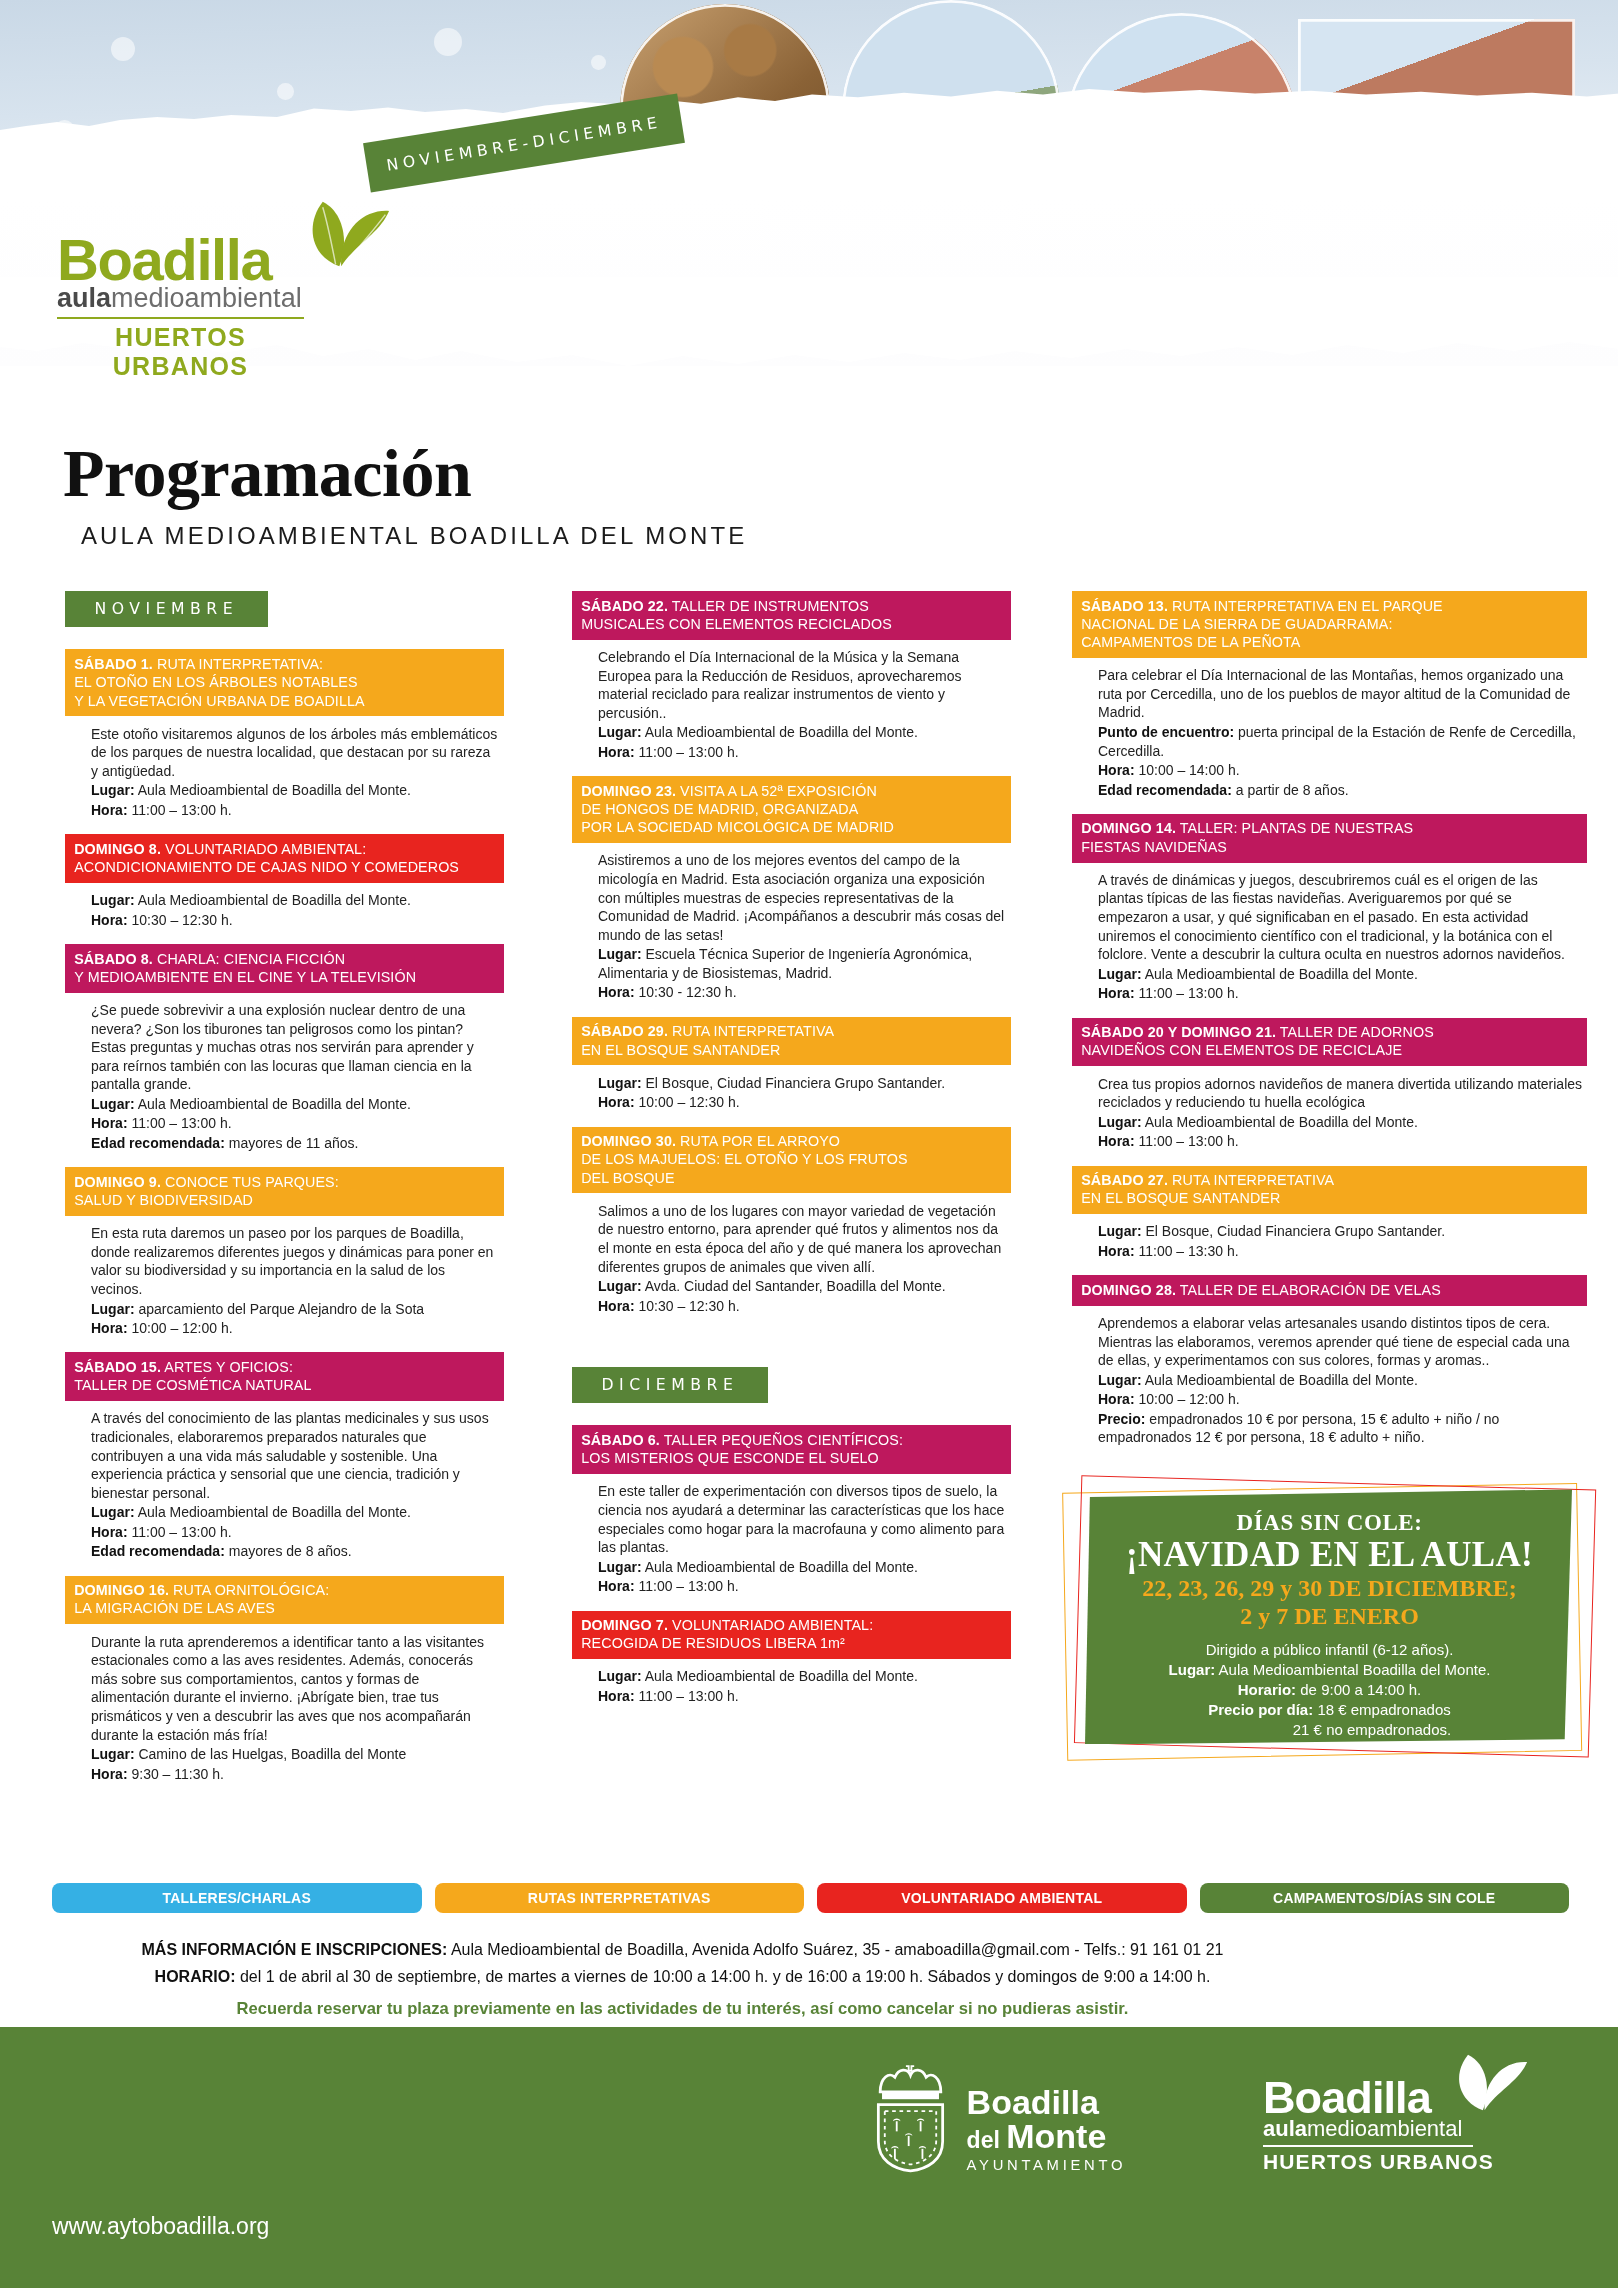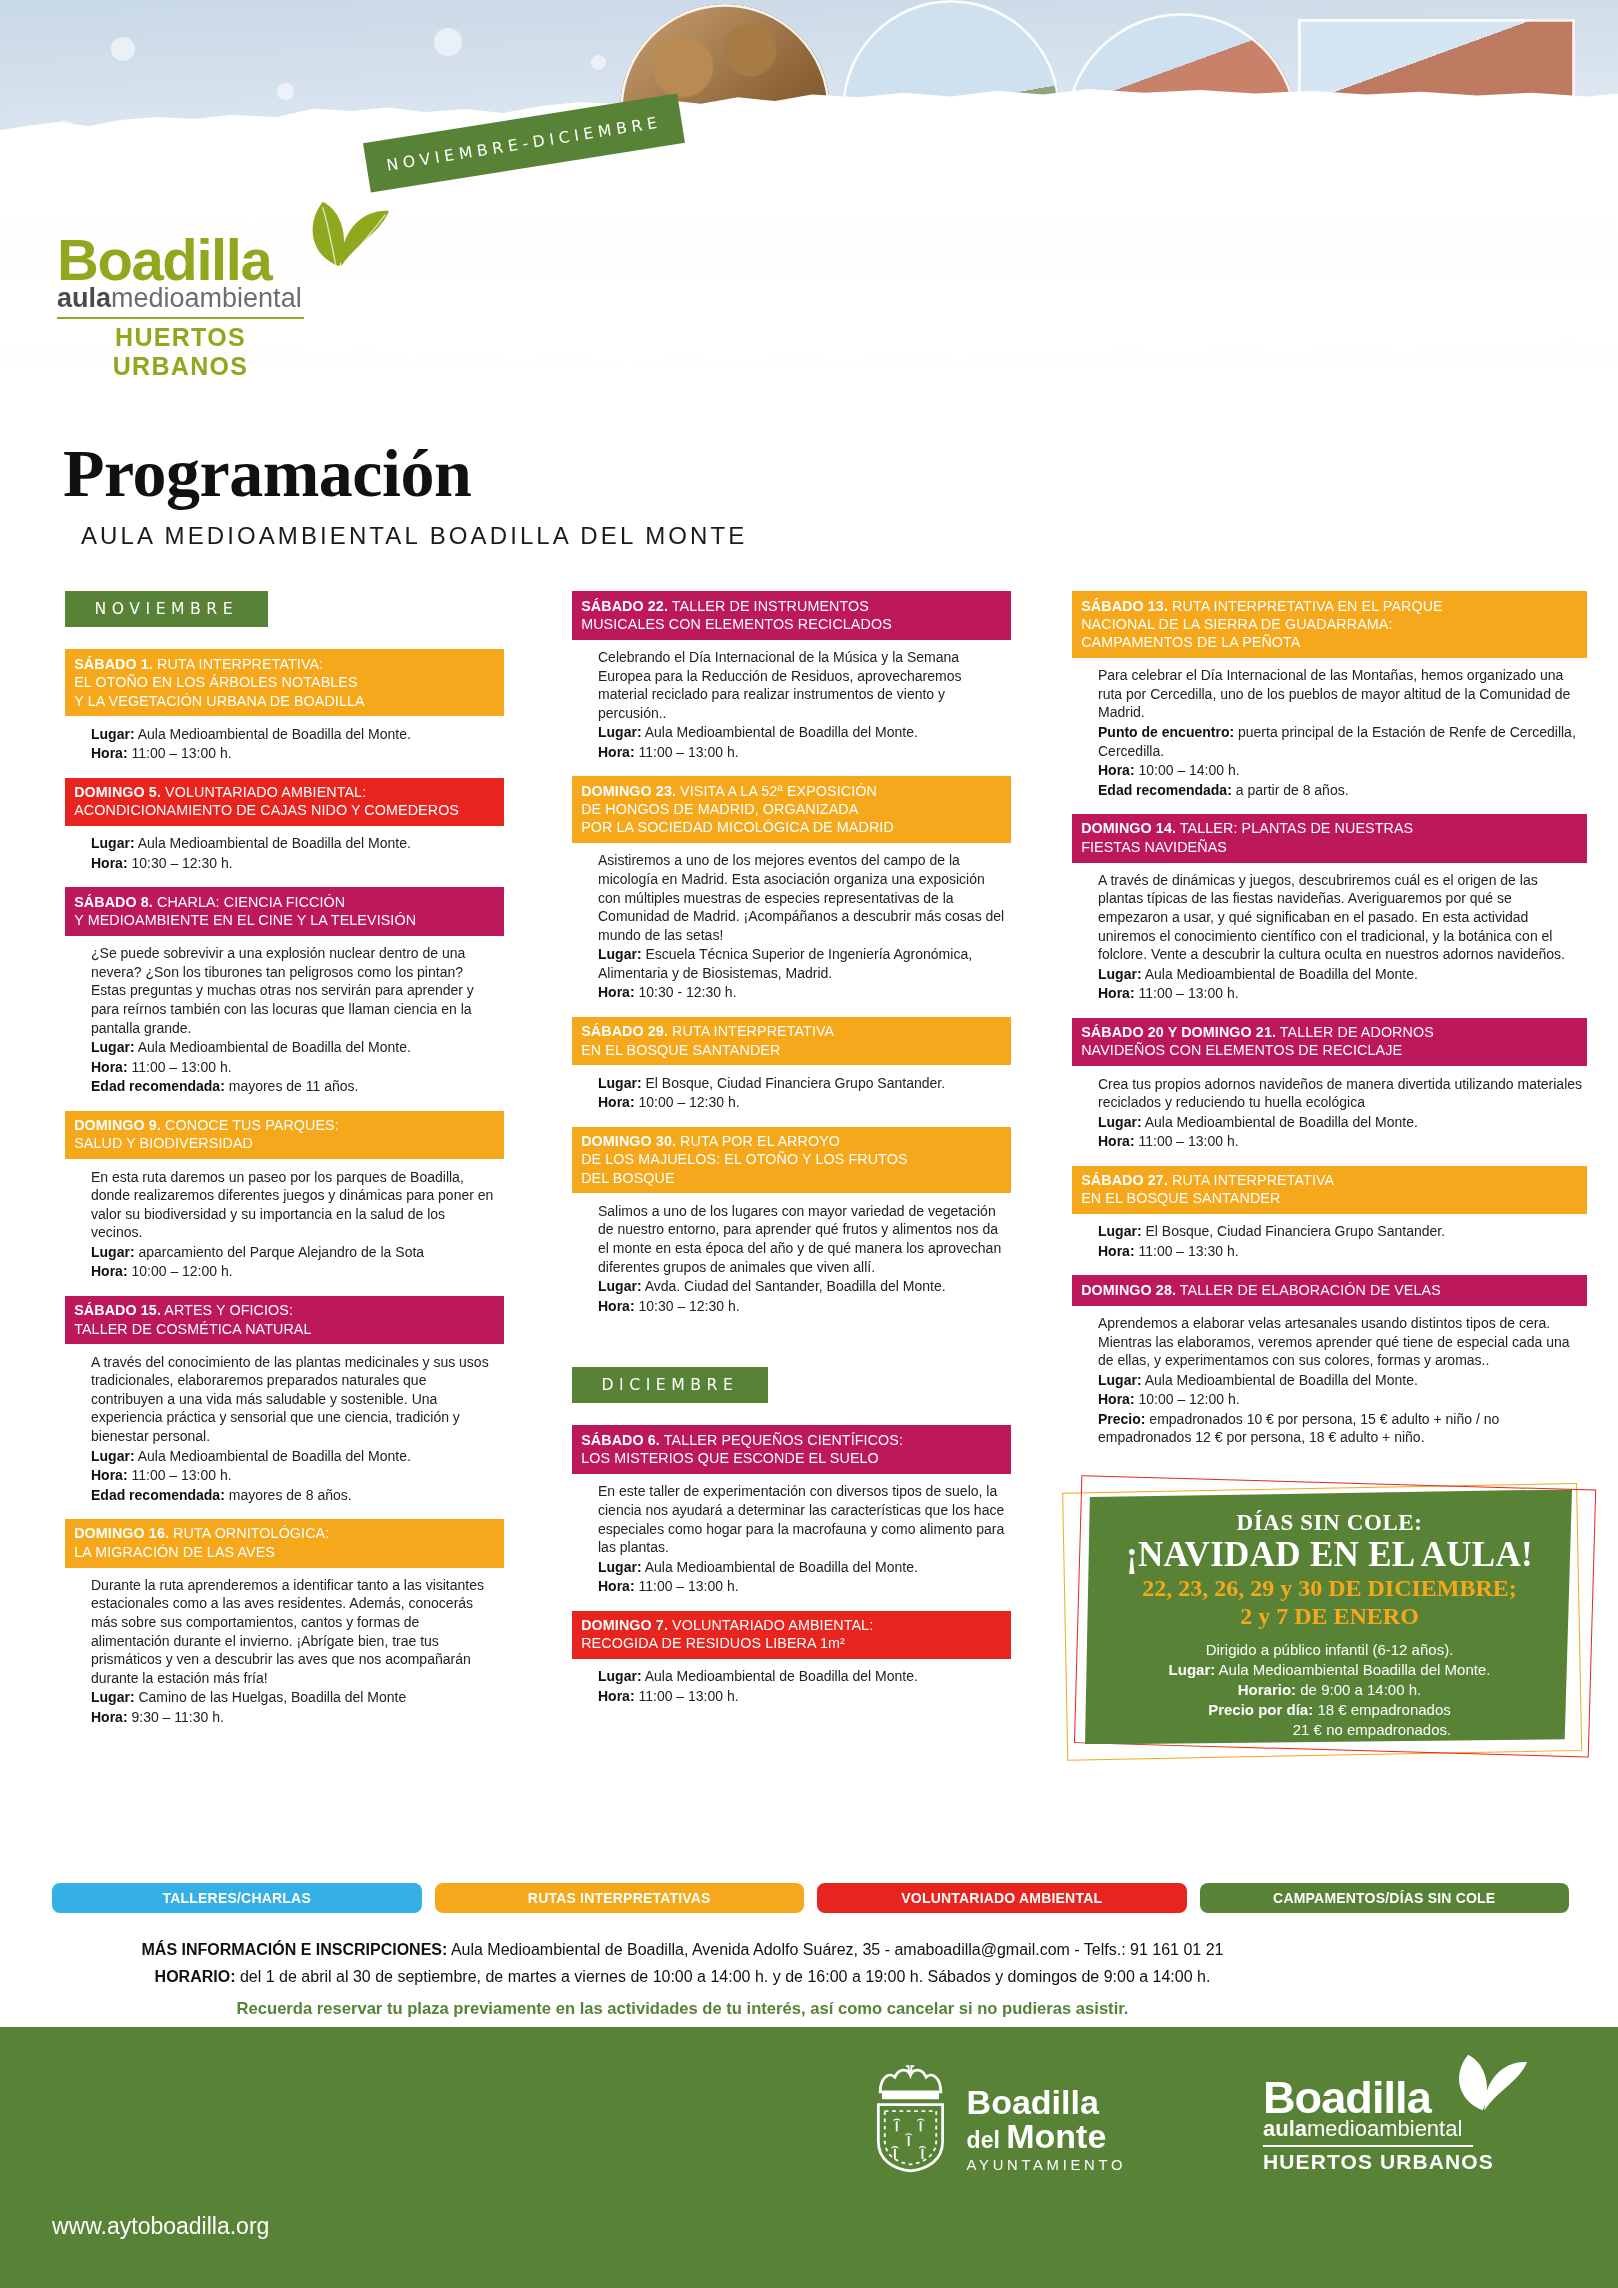--- a/index.html
+++ b/index.html
@@ -220,26 +220,27 @@
   <div class="title">Programación</div>
   <div class="subtitle">AULA MEDIOAMBIENTAL BOADILLA DEL MONTE</div>
 
   <div class="cols">
     <div class="col col1">
       <div class="monthbar">NOVIEMBRE</div>
       <div id="c1">
           <div class="ev">
             <div class="ev-head orange"><b>SÁBADO 1.</b><span> RUTA INTERPRETATIVA:</span><br><span>EL OTOÑO EN LOS ÁRBOLES NOTABLES</span><br><span>Y LA VEGETACIÓN URBANA DE BOADILLA</span></div>
             <div class="ev-body">
-              <p class="kv"><b>Lugar:</b> Aula Medioambiental de Boadilla del Monte.</p>
-              <p class="kv"><b>Hora:</b> 11:00 – 13:00 h.</p>
-            </div>
-          </div>
-          <div class="ev">
-            <div class="ev-head red"><b>DOMINGO 5.</b><span> VOLUNTARIADO AMBIENTAL:</span><br><span>ACONDICIONAMIENTO DE CAJAS NIDO Y COMEDEROS</span></div>
+              <p>Este otoño visitaremos algunos de los árboles más emblemáticos de los parques de nuestra localidad, que destacan por su rareza y antigüedad.</p>
+              <p class="kv"><b>Lugar:</b> Aula Medioambiental de Boadilla del Monte.</p>
+              <p class="kv"><b>Hora:</b> 11:00 – 13:00 h.</p>
+            </div>
+          </div>
+          <div class="ev">
+            <div class="ev-head red"><b>DOMINGO 8.</b><span> VOLUNTARIADO AMBIENTAL:</span><br><span>ACONDICIONAMIENTO DE CAJAS NIDO Y COMEDEROS</span></div>
             <div class="ev-body">
               <p class="kv"><b>Lugar:</b> Aula Medioambiental de Boadilla del Monte.</p>
               <p class="kv"><b>Hora:</b> 10:30 – 12:30 h.</p>
             </div>
           </div>
           <div class="ev">
             <div class="ev-head blue"><b>SÁBADO 8.</b><span>  CHARLA: CIENCIA FICCIÓN</span><br><span>Y MEDIOAMBIENTE EN EL CINE Y LA TELEVISIÓN</span></div>
             <div class="ev-body">
               <p>¿Se puede sobrevivir a una explosión nuclear dentro de una nevera? ¿Son los tiburones tan peligrosos como los pintan? Estas preguntas y muchas otras nos servirán para aprender y para reírnos también con las locuras que llaman ciencia en la pantalla grande.</p>
               <p class="kv"><b>Lugar:</b> Aula Medioambiental de Boadilla del Monte.</p>

